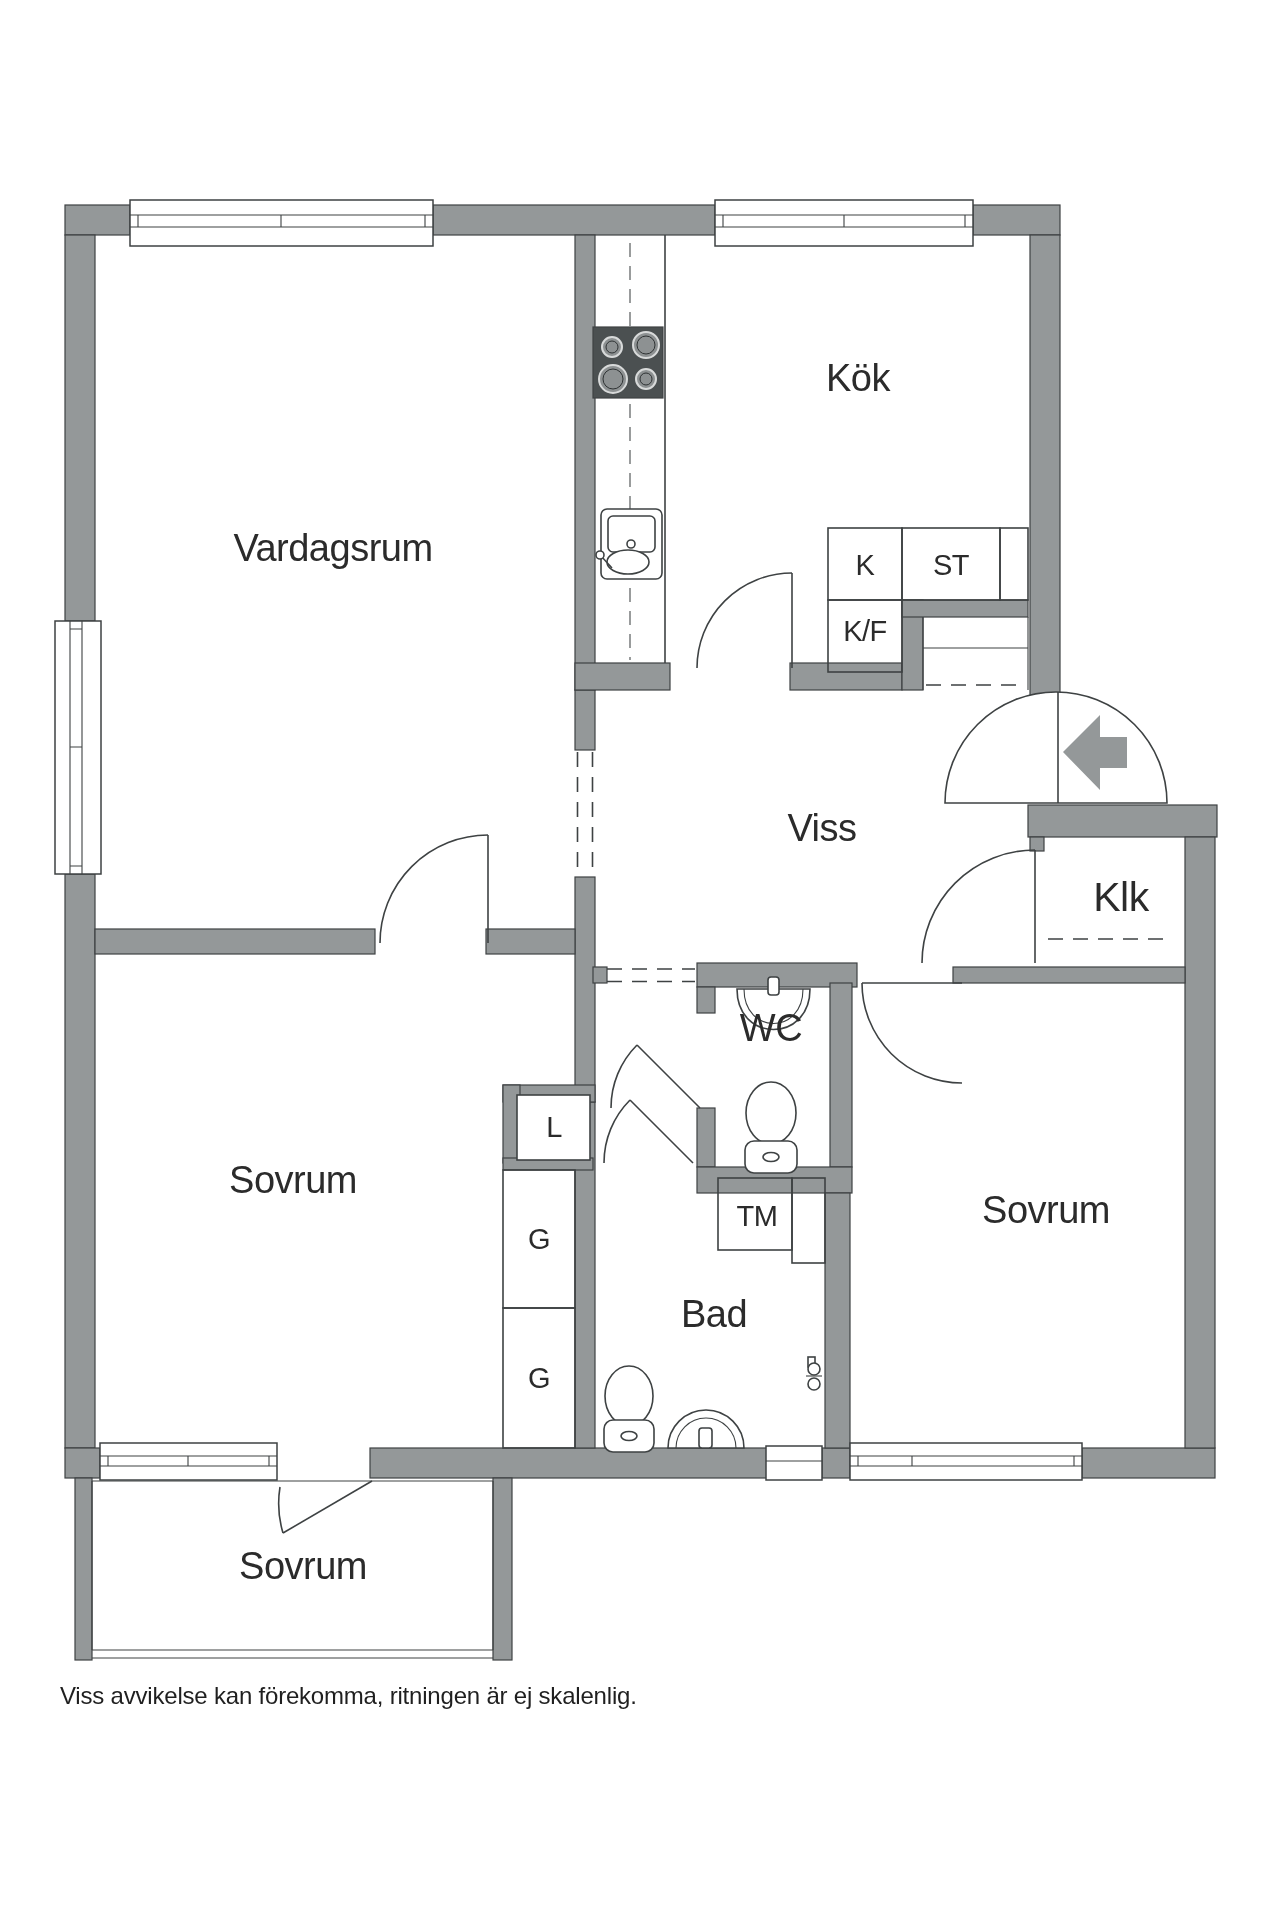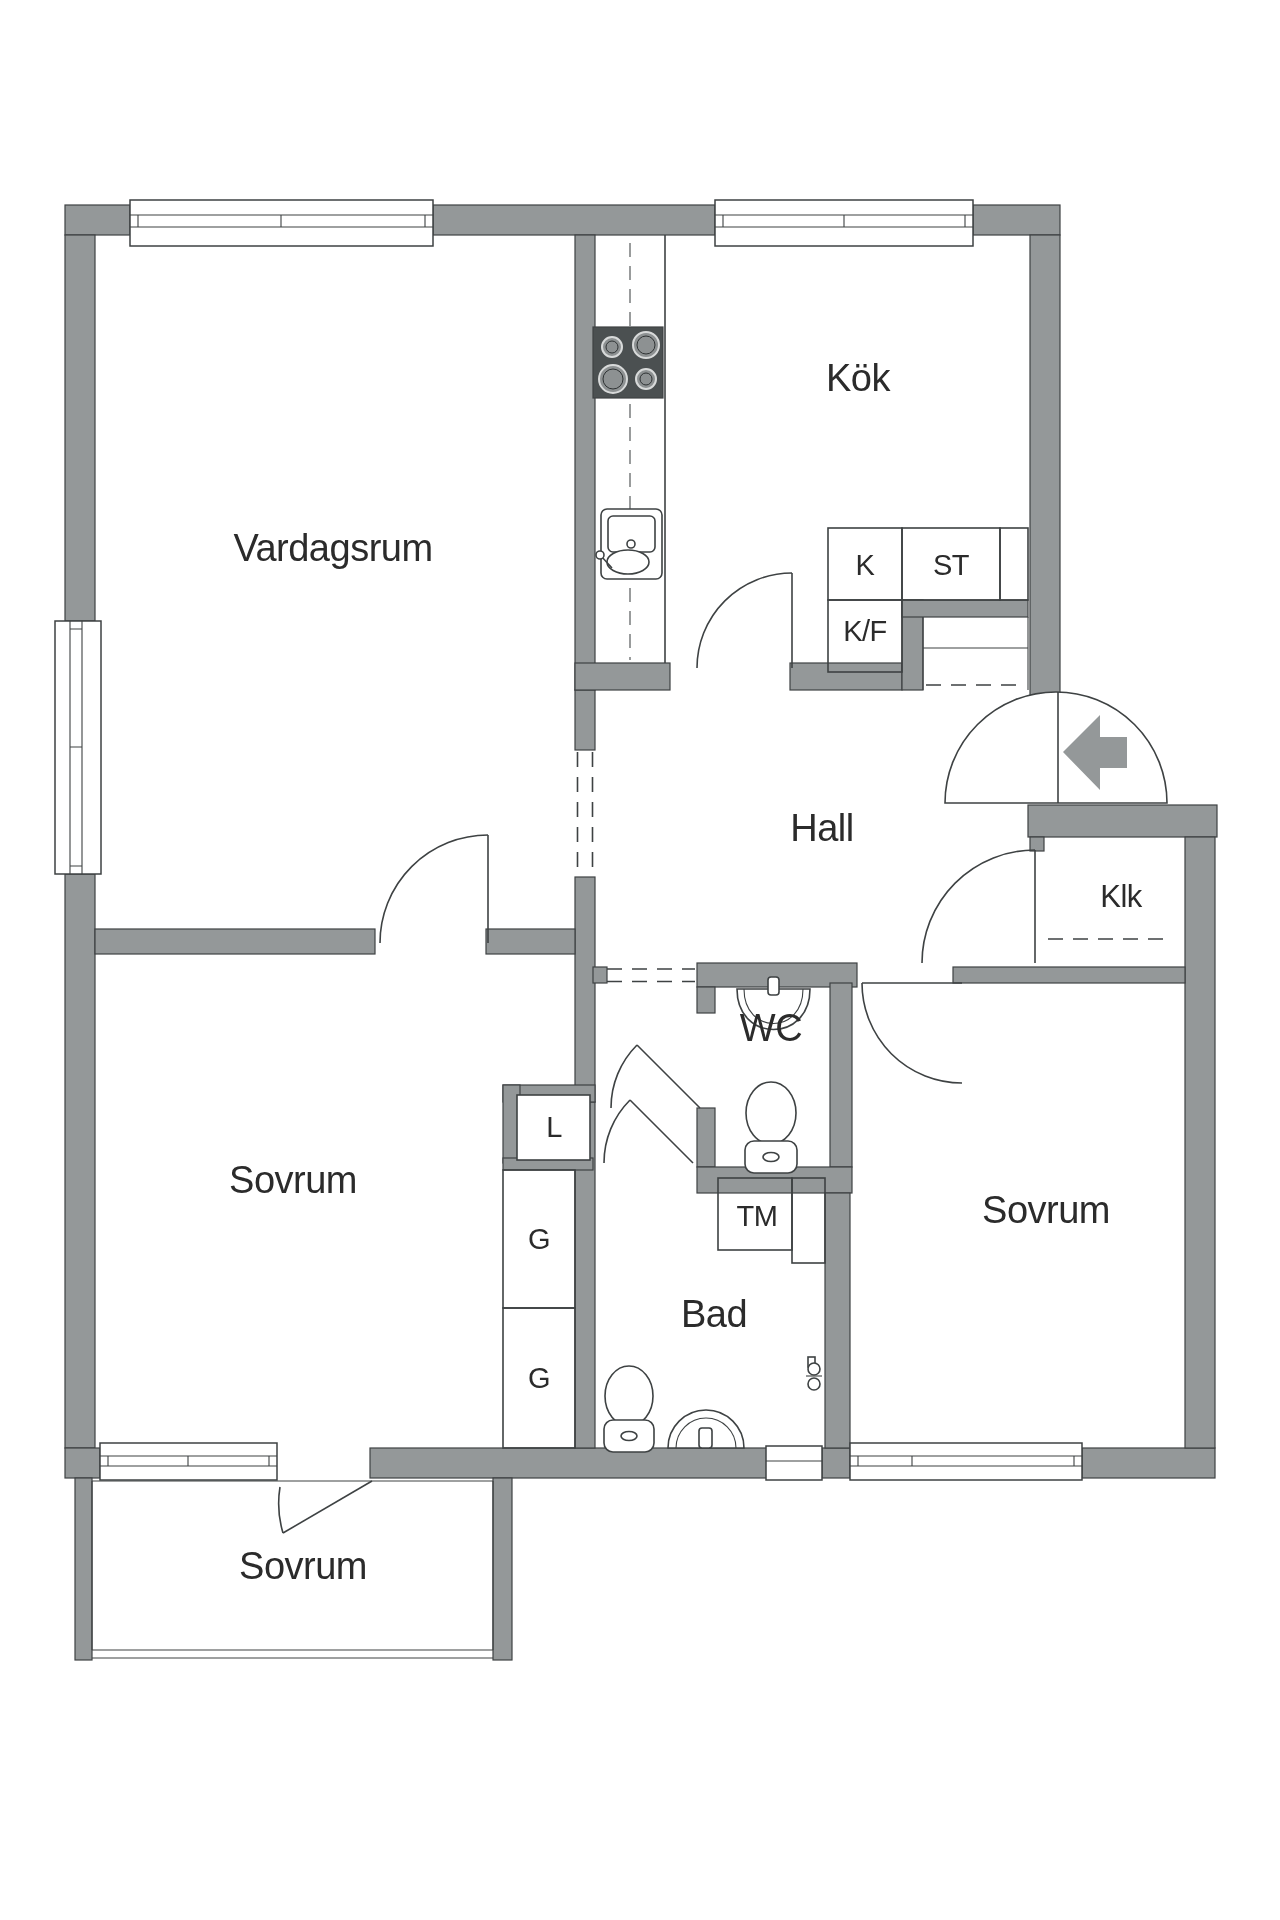--- a/index.html
+++ b/index.html
@@ -16,21 +16,21 @@
   .dash{stroke:var(--line);stroke-width:1.6;fill:none;stroke-dasharray:15 10;}
   .dashthin{stroke:#565a5b;stroke-width:1.2;fill:none;stroke-dasharray:14 9;}
   .fix{fill:#fff;stroke:var(--line);stroke-width:1.6;}
   .box{fill:none;stroke:var(--line);stroke-width:1.6;}
   .boxw{fill:#fff;stroke:var(--line);stroke-width:1.6;}
   .win{fill:#fff;stroke:var(--line);stroke-width:1.5;}
   .arrow{fill:var(--wall);}
   .lbl{position:absolute;transform:translate(-50%,-50%);color:var(--text);
        font-size:38px;letter-spacing:-0.5px;white-space:nowrap;}
   .lbl.small{font-size:29px;letter-spacing:-0.5px;}
-  .lbl.mid{font-size:31px;}
+  .lbl.mid{font-size:41px;}
   .disclaimer{position:absolute;left:60px;top:1682px;color:#1f1f1f;font-size:24px;
               letter-spacing:-0.2px;white-space:nowrap;}
 </style>
 </head>
 <body>
 
 <div class="canvas">
 
   <svg width="1280" height="1920" viewBox="0 0 1280 1920">
 
@@ -206,30 +206,31 @@
     <g>
       <rect class="fix" x="808" y="1357" width="7" height="10"></rect>
       <circle class="fix" cx="814" cy="1369" r="6"></circle>
       <circle class="fix" cx="814" cy="1384" r="6"></circle>
       <path class="thin" d="M 806 1376 H 822"></path>
     </g>
   </svg>
 
   <div class="lbl" style="left:333px;top:548px">Vardagsrum</div>
   <div class="lbl" style="left:858px;top:378px">Kök</div>
-  <div class="lbl" style="left:822px;top:828px">Hall</div>
+  <div class="lbl" style="left:822px;top:828px">Viss</div>
   <div class="lbl mid" style="left:1121px;top:897px">Klk</div>
   <div class="lbl" style="left:293px;top:1180px">Sovrum</div>
   <div class="lbl" style="left:1046px;top:1210px">Sovrum</div>
   <div class="lbl" style="left:771px;top:1028px">WC</div>
   <div class="lbl" style="left:714px;top:1314px">Bad</div>
   <div class="lbl" style="left:303px;top:1566px">Sovrum</div>
 
   <div class="lbl small" style="left:865px;top:565px">K</div>
   <div class="lbl small" style="left:951px;top:565px">ST</div>
   <div class="lbl small" style="left:865px;top:631px">K/F</div>
   <div class="lbl small" style="left:757px;top:1216px">TM</div>
   <div class="lbl small" style="left:554px;top:1127px">L</div>
   <div class="lbl small" style="left:539px;top:1239px">G</div>
   <div class="lbl small" style="left:539px;top:1378px">G</div>
 
+  <div class="disclaimer">Viss avvikelse kan förekomma, ritningen är ej skalenlig.</div>
 
 </div>
 
 </body></html>

